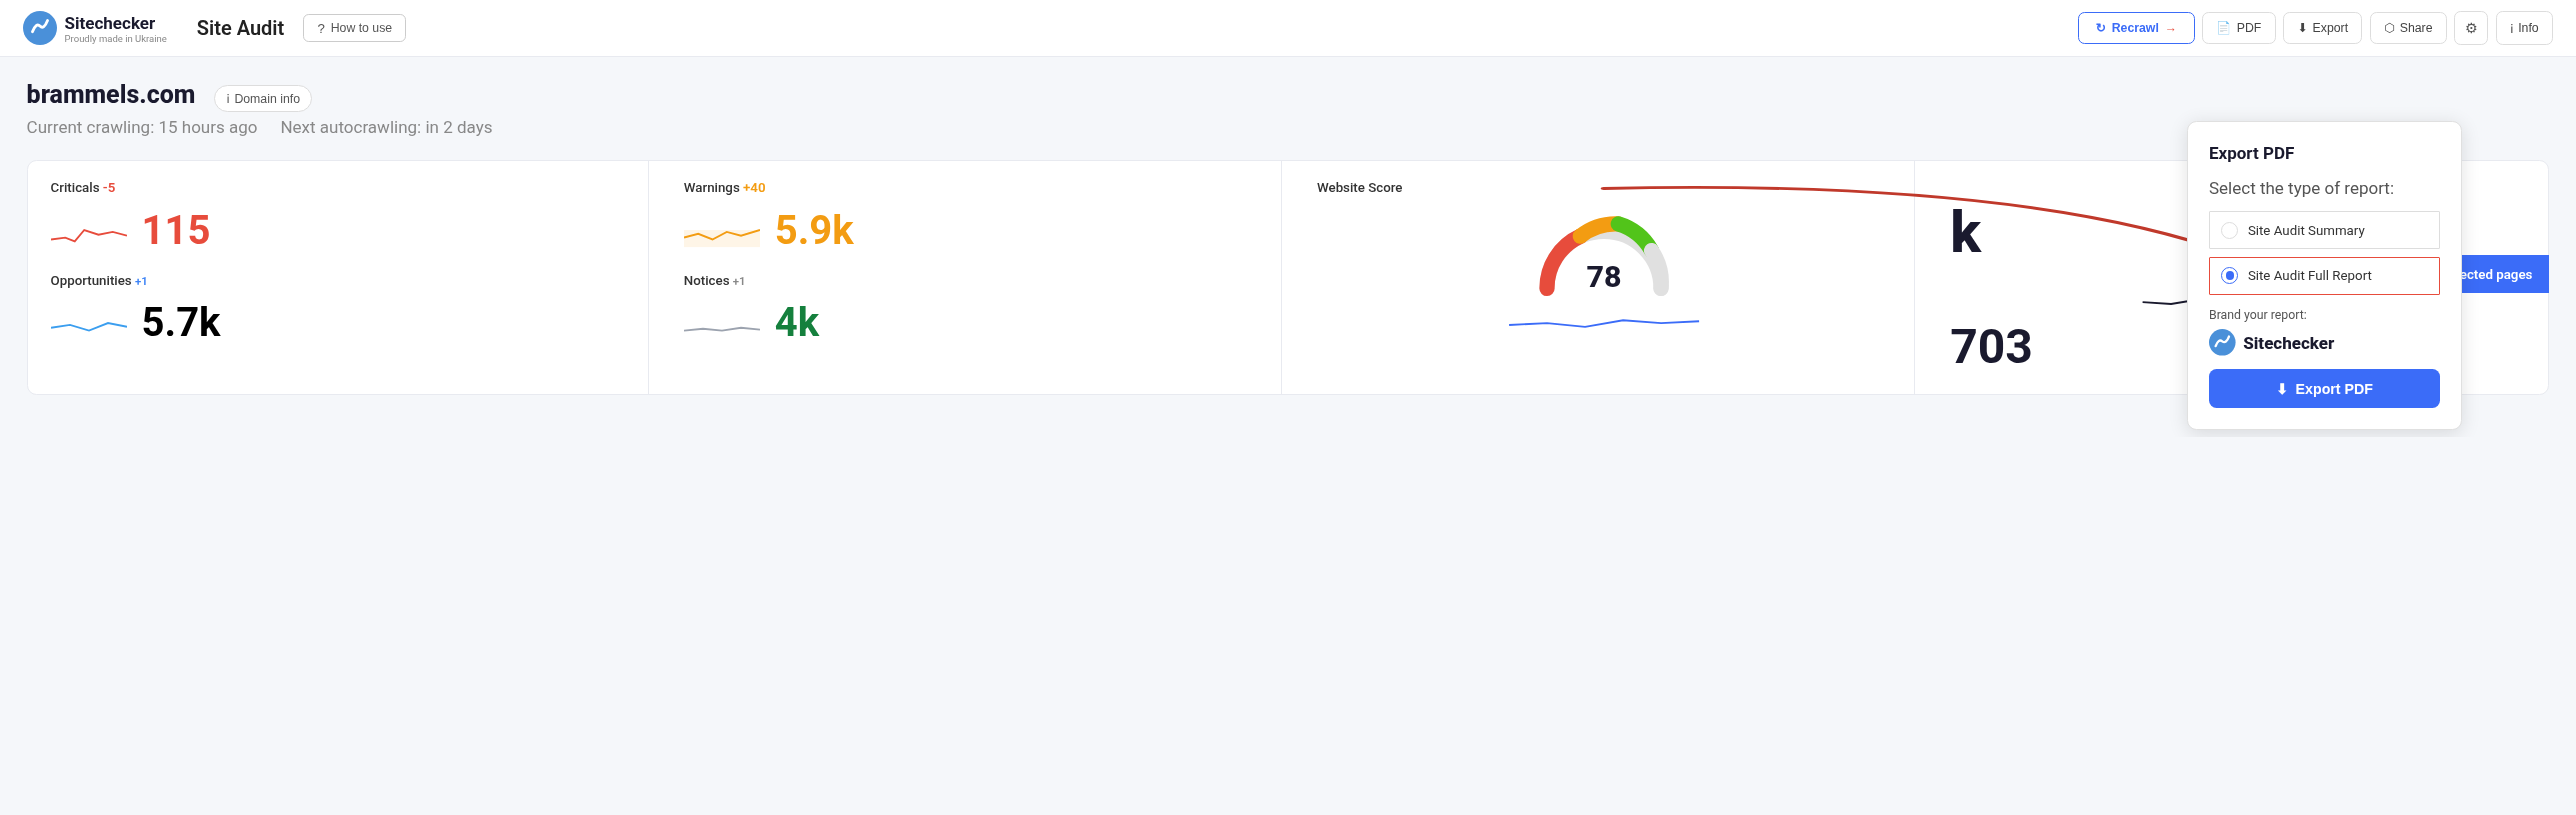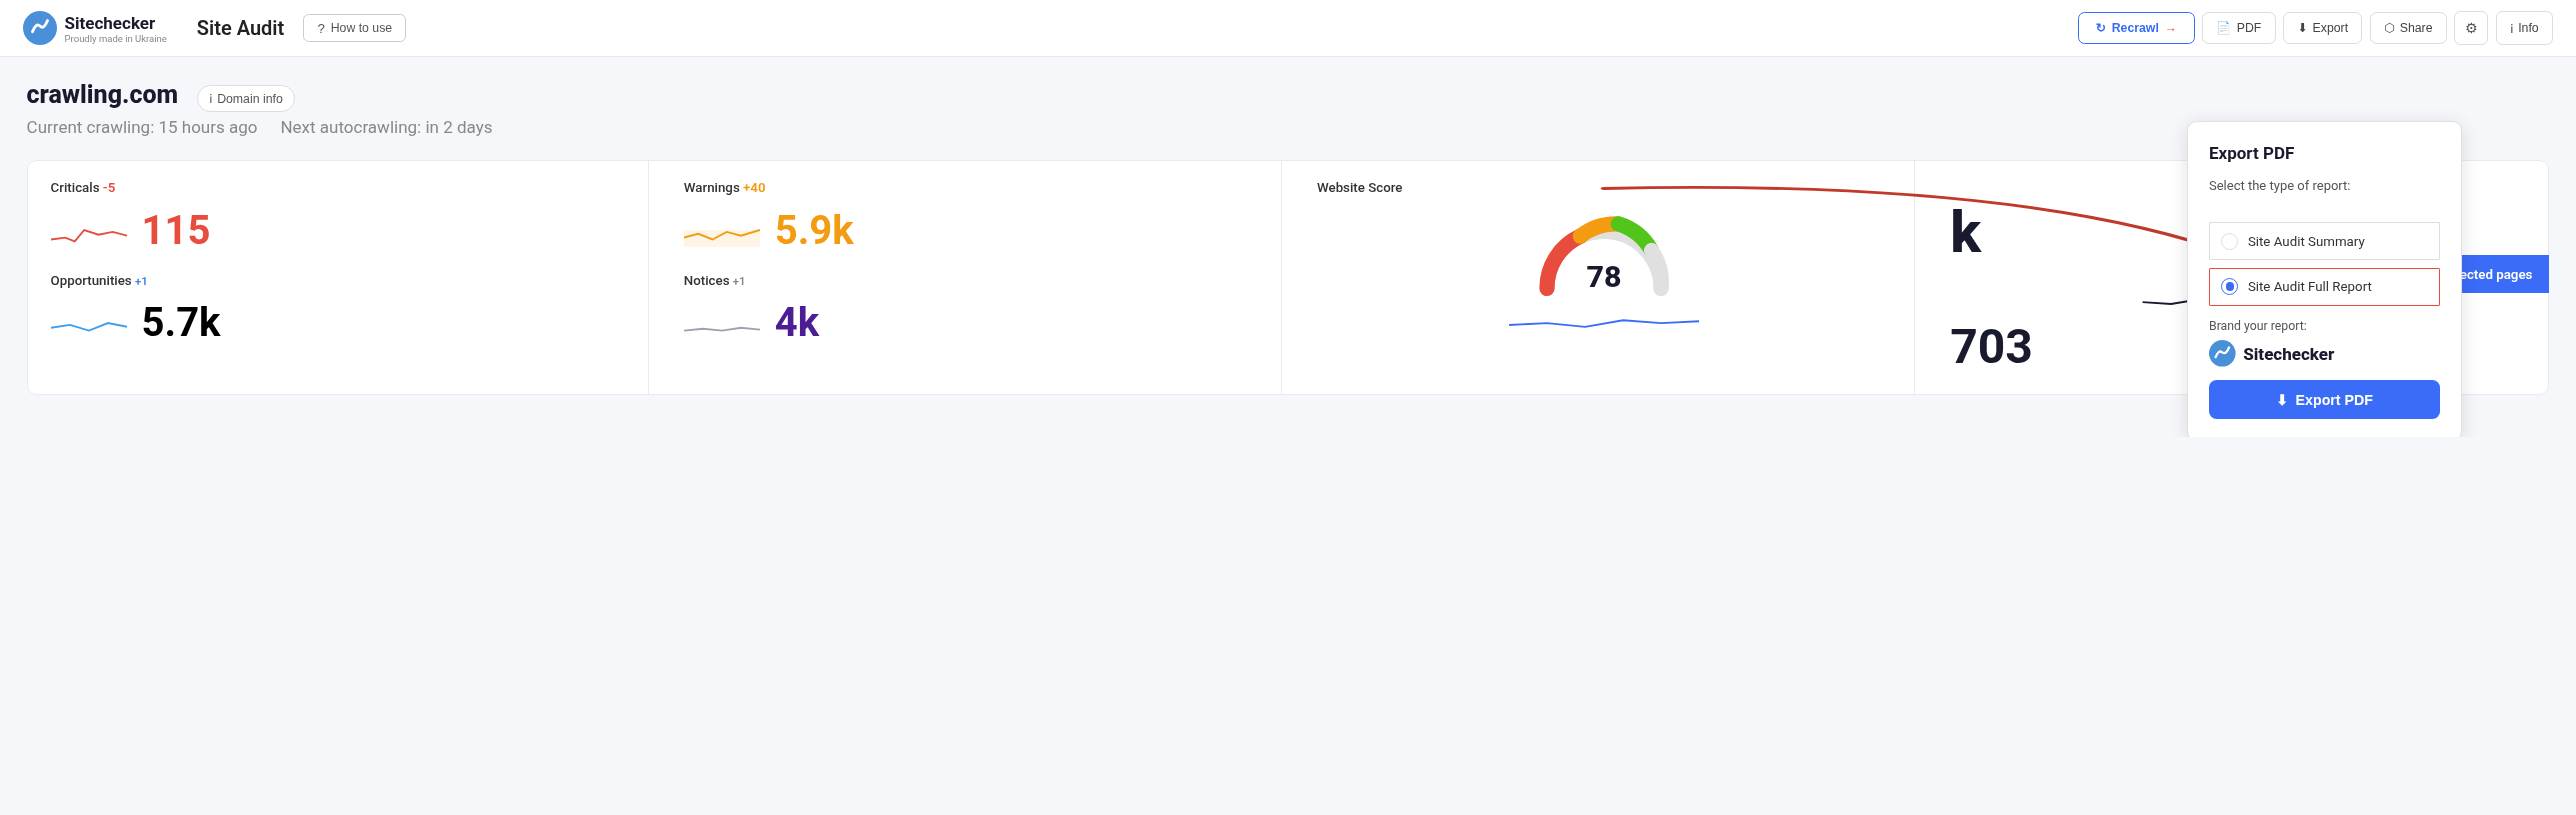--- a/index.html
+++ b/index.html
@@ -67,38 +67,38 @@
     .stat-label .change-neg { color: #e74c3c; font-weight: 600; }
     .stat-label .change-pos { color: #f39c12; font-weight: 600; }
     .stat-label .change-small { color: #3b82f6; font-weight: 600; font-size: 11.4px; }
     .stat-label .change-gray { color: #888; font-weight: 600; font-size: 11.4px; }
     .stat-value-row { display: flex; align-items: center; gap: 15px; }
     .stat-sparkline { width: 76px; height: 38px; }
     .stat-value { font-size: 40px; font-weight: 700; }
     .stat-value.red { color: #e74c3c; }
     .stat-value.orange { color: #f39c12; }
     .stat-value.blue { color: #000000; }
-    .stat-value.gray { color: #4c1d95; }
+    .stat-value.gray { color: #15803d; }
 
     
     .score-card {
       padding: 19px 23px; border-right: 0.9px solid #e8eaf0;
     }
     .score-label { font-size: 13.3px; color: #333; font-weight: 500; margin-bottom: 7.6px; }
     .gauge-container { display: flex; justify-content: center; align-items: center; position: relative; height: 95px; }
 
     
     .export-dropdown {
       position: absolute; top: 64px; right: 114px;
       background: #fff; border: 0.9px solid #e0e0e0; border-radius: 9.5px;
       padding: 21px 21px; width: 275px;
       box-shadow: 0 3.8px 19px rgba(0,0,0,0.12); z-index: 100;
     }
     .export-dropdown-title { font-size: 17px; font-weight: 700; color: #1a1a2e; margin-bottom: 15px; }
-    .export-select-label { font-size: 13px; color: #555; margin-bottom: 29px; }
+    .export-select-label { font-size: 17px; color: #555; margin-bottom: 13px; }
     .radio-option {
       display: flex; align-items: center; gap: 9.5px;
       padding: 9.5px 11.4px; border: 1.4px solid #ddd; border-radius: 1px;
       margin-bottom: 7.6px; cursor: pointer; font-size: 13.3px; color: #333;
     }
     .radio-option.selected { border-color: #e74c3c; }
     .radio-circle {
       width: 17px; height: 17px; border-radius: 50%; border: 1.9px solid #ddd;
       display: flex; align-items: center; justify-content: center; flex-shrink: 0;
     }
@@ -181,21 +181,21 @@
       <span>ℹ</span>
       <span>Info</span>
     </button>
   </div>
 </div>
 
 <div class="main">
 
   <div class="site-info">
     <div>
-      <span class="site-name">crawling.com</span>
+      <span class="site-name">brammels.com</span>
       <button class="domain-info-btn">
         <span>ℹ</span>
         <span>Domain info</span>
       </button>
     </div>
     <div class="crawl-info">
       <span>Current crawling: 15 hours ago</span>
       <span>Next autocrawling: in 2 days</span>
     </div>
   </div>

